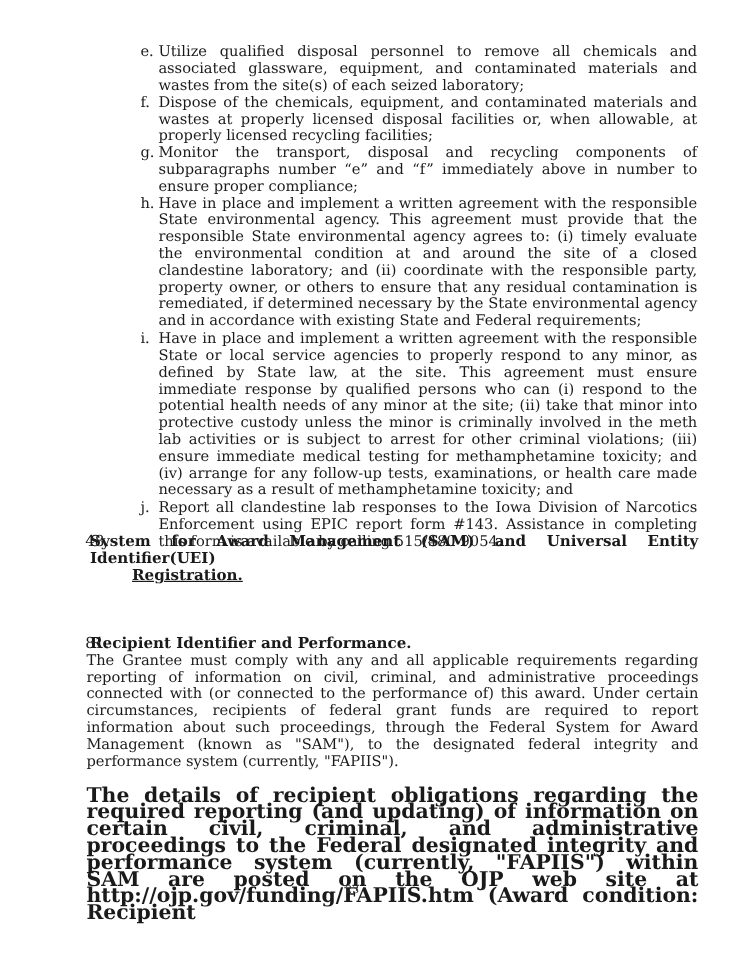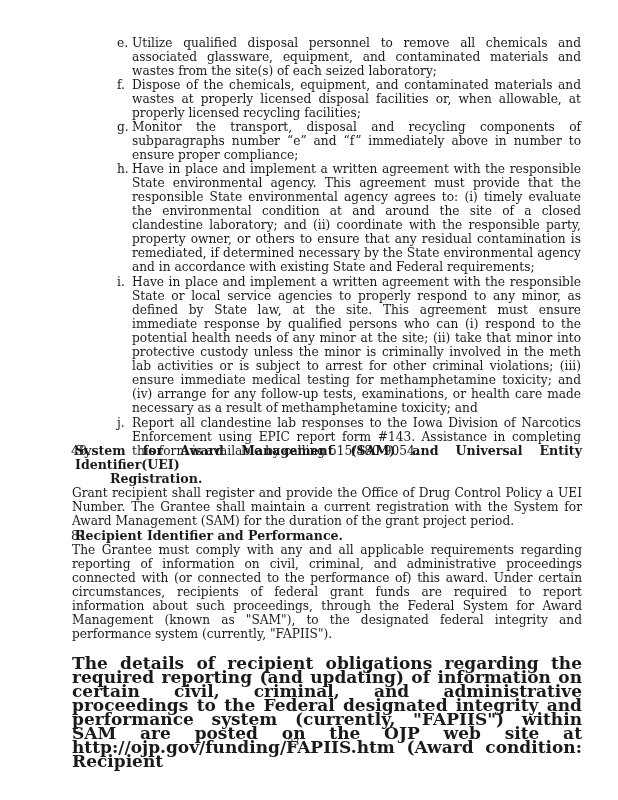--- a/index.html
+++ b/index.html
@@ -8,21 +8,21 @@
   .page { position: absolute; left: 0; top: 0; width: 618px; height: 800px; background: #fff; }
   .list { position: absolute; left: 117px; top: 36px; width: 464px; }
   .item { position: relative; padding-left: 15px; font-size: 12.2px; line-height: 14px; text-align: justify; margin: 0; }
   .item .mk { position: absolute; left: 0; top: 0; }
   .item.e, .item.f, .item.g, .item.h, .item.i, .item.j { margin-bottom: 0; }
   .item.i { margin-top: 1px; }
   .item.j { margin-top: 1px; }
   .sec { position: absolute; left: 56px; width: 526px; }
   .sec-head { font-weight: bold; font-size: 12.6px; line-height: 14px; position: relative; padding-left: 19px; text-align: justify; text-align-last: auto; }
   .sec-head .num { position: absolute; left: 15px; top: 0; font-weight: normal; }
-  .sec-head .cont { display: block; padding-left: 35px; }
+  .sec-head .cont { display: block; padding-left: 35px; text-decoration: underline; }
   .sec-body { padding-left: 16px; font-size: 12.2px; line-height: 14px; text-align: justify; margin: 0; }
   .s48 { top: 444px; }
   .s49 { top: 529px; }
   .para2 { position: absolute; left: 72px; top: 656px; width: 510px; font-size: 17px; line-height: 14px; text-align: justify; margin: 0; font-weight: bold; }
   .pageno { position: absolute; left: 0; width: 587px; top: 737px; text-align: center; font-size: 9px; color: #333; }
 </style>
 </head>
 <body>
 
 <div class="page">
@@ -53,21 +53,20 @@
       <span>Report all clandestine lab responses to the Iowa Division of Narcotics Enforcement using EPIC report form #143. Assistance in completing this form is available by calling 515/480-9054.</span>
     </p>
   </div>
 
   <div class="sec s48">
     <div class="sec-head">
       <span class="num">48.</span>
       <span>System for Award Management (SAM) and Universal Entity Identifier(UEI)</span>
       <span class="cont">Registration.</span>
     </div>
-    <p class="sec-body">Grant recipient shall register and provide the Office of Drug Control Policy a UEI Number. The Grantee shall maintain a current registration with the System for Award Management (SAM) for the duration of the grant project period.</p>
   </div>
 
   <div class="sec s49">
     <div class="sec-head">
       <span class="num">81.</span>
       <span>Recipient Identifier and Performance.</span>
     </div>
     <p class="sec-body">The Grantee must comply with any and all applicable requirements regarding reporting of information on civil, criminal, and administrative proceedings connected with (or connected to the performance of) this award. Under certain circumstances, recipients of federal grant funds are required to report information about such proceedings, through the Federal System for Award Management (known as "SAM"), to the designated federal integrity and performance system (currently, "FAPIIS").</p>
   </div>
 

